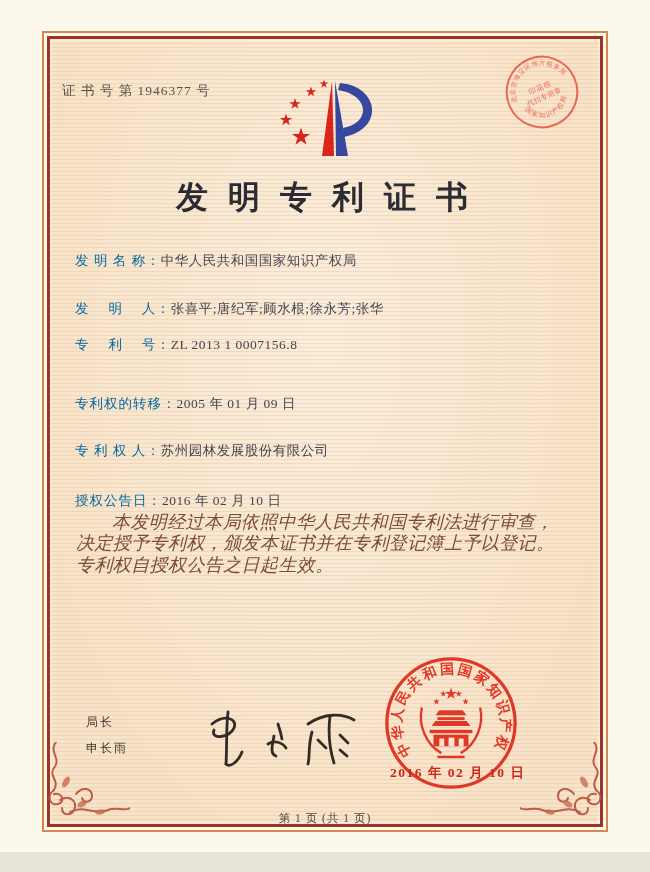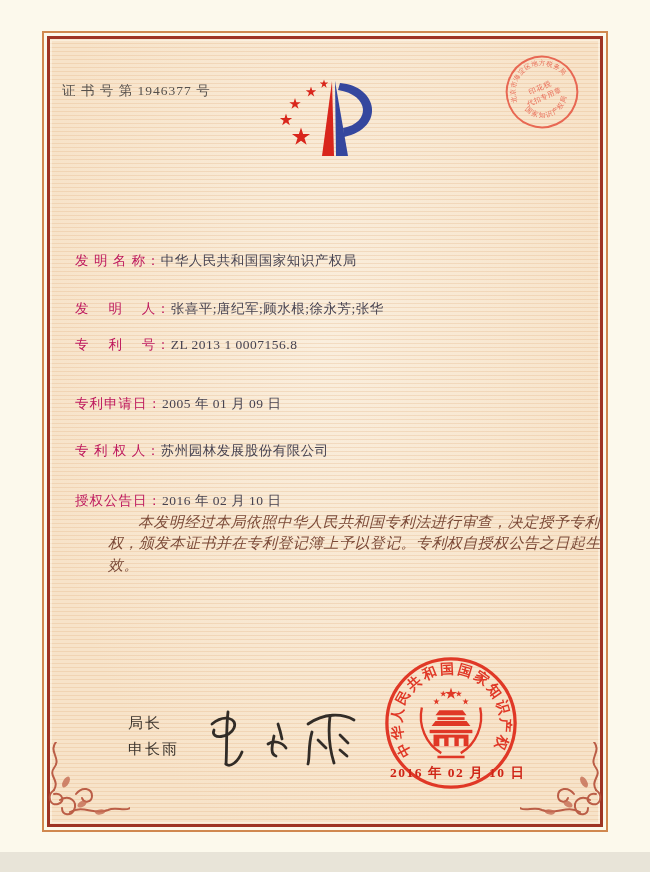--- a/index.html
+++ b/index.html
@@ -22,31 +22,30 @@
     box-shadow:inset 0 0 0 2px rgba(255,252,245,.45);
   }
   
   .cert-no{position:absolute;left:62px;top:82px;font-size:13.5px;color:#56514d;letter-spacing:1px;}
   .title{
     position:absolute;left:42px;width:566px;top:176px;text-align:center;
     font-size:32px;font-weight:600;color:#2b2b33;letter-spacing:6px;
   }
   .fields{position:absolute;left:75px;top:252px;width:500px;}
   .frow{position:absolute;left:0;white-space:nowrap;font-size:13.5px;}
-  .flabel{color:#be185d;letter-spacing:1px;}
+  .flabel{color:#0369a1;letter-spacing:1px;}
   .fvalue{color:#474351;letter-spacing:.5px;}
   .r0{top:0px}.r1{top:48px}.r2{top:84px}.r3{top:143px}.r4{top:190px}.r5{top:240px}
   .body-text{
     position:absolute;left:76px;top:512px;width:494px;
-    font-size:15px;line-height:21.3px;color:#7b4a38;letter-spacing:.4px;
+    font-size:18px;line-height:21.3px;color:#7b4a38;letter-spacing:.4px;
     font-style:italic;
-    margin-left:32px;
   }
   .body-text p{margin:0;text-indent:2em;}
-  .signer{position:absolute;left:86px;color:#3c352e;font-size:15px;letter-spacing:2px;margin-left:42px;}
+  .signer{position:absolute;left:86px;color:#3c352e;font-size:12px;letter-spacing:2px;}
   .signer.t1{top:714px}.signer.t2{top:740px}
   .sig-svg{position:absolute;left:190px;top:702px;width:190px;height:70px;}
   .seal{position:absolute;left:383px;top:655px;width:136px;height:136px;opacity:.93;}
   .seal-date{position:absolute;left:390px;top:764px;font-size:13.5px;color:#cf2517;letter-spacing:1.5px;font-weight:600;}
   .tax-seal{position:absolute;left:496px;top:46px;width:92px;height:92px;transform:rotate(-24deg);opacity:.88;}
   .logo{position:absolute;left:278px;top:76px;width:112px;height:88px;}
   .footer{position:absolute;left:42px;width:566px;top:811px;text-align:center;font-size:11.5px;color:#4c4640;letter-spacing:1px;}
   .ornament{position:absolute;width:84px;height:84px;opacity:.9;}
   .ornament.left{left:46px;top:742px;}
   .ornament.right{left:520px;top:742px;transform:scaleX(-1);}
@@ -94,33 +93,34 @@
     <text class="tax-text" style="font-size:8.6px;letter-spacing:.6px">
       <textPath href="#taxTop" startOffset="1">北京市海淀区地方税务局</textPath>
     </text>
     <text class="tax-text" style="font-size:8.8px;letter-spacing:1.4px">
       <textPath href="#taxBottom" startOffset="2">国家知识产权局</textPath>
     </text>
     <text class="tax-text" x="60" y="57" text-anchor="middle" style="font-size:9.6px;letter-spacing:1px">印花税</text>
     <text class="tax-text" x="60" y="70" text-anchor="middle" style="font-size:9.2px;letter-spacing:.5px">代扣专用章</text>
   </svg>
 
+  <div class="title">发 明 专 利 证 书</div>
 
   <div class="fields">
     <div class="frow r0">
       <span class="flabel">发 明 名 称：</span><span class="fvalue">中华人民共和国国家知识产权局</span>
     </div>
     <div class="frow r1">
       <span class="flabel">发　 明　 人：</span><span class="fvalue">张喜平;唐纪军;顾水根;徐永芳;张华</span>
     </div>
     <div class="frow r2">
       <span class="flabel">专　 利　 号：</span><span class="fvalue">ZL 2013 1 0007156.8</span>
     </div>
     <div class="frow r3">
-      <span class="flabel">专利申请日：</span><span class="fvalue">2005 年 01 月 09 日</span>
+      <span class="flabel">专利权的转移：</span><span class="fvalue">2005 年 01 月 09 日</span>
     </div>
     <div class="frow r4">
       <span class="flabel">专 利 权 人：</span><span class="fvalue">苏州园林发展股份有限公司</span>
     </div>
     <div class="frow r5">
       <span class="flabel">授权公告日：</span><span class="fvalue">2016 年 02 月 10 日</span>
     </div>
   </div>
 
   <div class="body-text">
@@ -199,14 +199,15 @@
       <path d="M24,70 C38,62 48,74 62,68 C70,64 78,70 84,66"></path>
       <path d="M30,52 c6,-8 16,-6 16,2 c0,6 -8,8 -10,2"></path>
     </g>
     <g fill="#c06048" opacity=".8">
       <ellipse cx="20" cy="40" rx="3" ry="6" transform="rotate(30 20 40)"></ellipse>
       <ellipse cx="36" cy="62" rx="3" ry="5" transform="rotate(60 36 62)"></ellipse>
       <ellipse cx="54" cy="70" rx="2.5" ry="5" transform="rotate(80 54 70)"></ellipse>
     </g>
   </svg>
 
+  <div class="footer">第 1 页 (共 1 页)</div>
 
 </div>
 
 </body></html>

